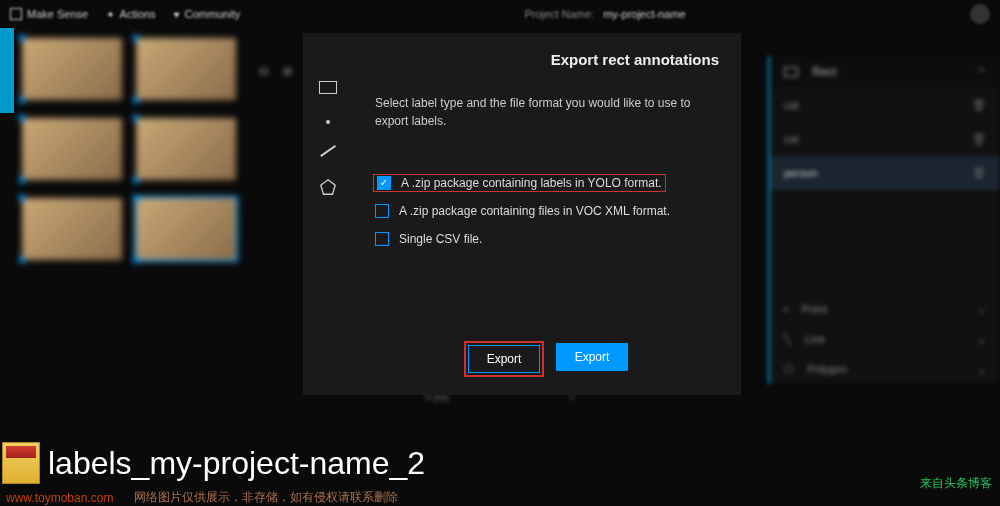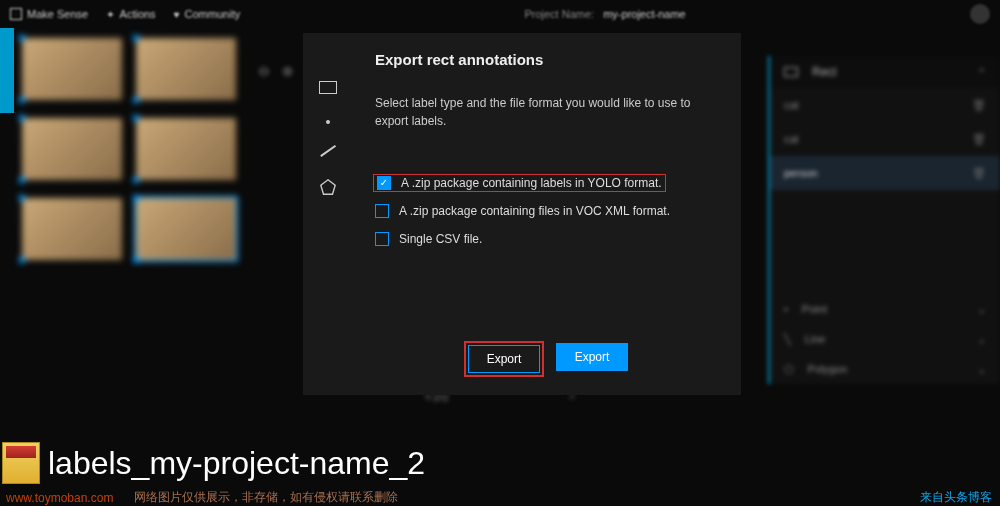--- a/index.html
+++ b/index.html
@@ -46,21 +46,21 @@
     
     
     .modal { position: absolute; top: 33px; left: 303px; width: 438px; height: 362px; background: #1a1a1a; display: flex; z-index: 10; }
     .modal-side { width: 50px; background: #1a1a1a; display: flex; flex-direction: column; align-items: center; padding-top: 48px; gap: 26px; }
     .ms-icon { width: 18px; height: 13px; border: 1.5px solid #ccc; }
     .ms-dot { width: 4px; height: 4px; background: #ccc; border-radius: 50%; }
     .ms-line { width: 18px; height: 1.5px; background: #ccc; transform: rotate(-35deg); }
     .ms-poly-svg { width: 18px; height: 18px; }
     
     .modal-body { flex: 1; padding: 18px 22px 16px; display: flex; flex-direction: column; color: #ddd; }
-    .modal-title { font-size: 15px; font-weight: bold; text-align: left; margin-bottom: 26px; color: #eee; }
+    .modal-title { font-size: 15px; font-weight: bold; text-align: right; margin-bottom: 26px; color: #eee; }
     .modal-desc { font-size: 12px; line-height: 1.5; margin-bottom: 46px; color: #ccc; }
     
     .option { display: flex; align-items: center; gap: 10px; margin-bottom: 14px; font-size: 12px; color: #ddd; }
     .option.highlighted { outline: 1.5px solid #cc3333; outline-offset: 1px; padding: 0px 2px; width: fit-content; }
     .chk { width: 14px; height: 14px; border: 1.5px solid #0099ff; display: flex; align-items: center; justify-content: center; flex-shrink: 0; }
     .chk.checked { background: #0099ff; }
     .chk.checked::after { content: '✓'; color: #fff; font-size: 10px; line-height: 1; }
     
     .modal-buttons { margin-top: auto; display: flex; justify-content: center; gap: 14px; padding-bottom: 4px; }
     .btn { width: 72px; height: 28px; font-size: 12px; color: #fff; display: flex; align-items: center; justify-content: center; cursor: pointer; }
@@ -69,21 +69,21 @@
     .btn-cancel { background: #0099ff; border: none; }
     
     
     .file-row { position: absolute; top: 442px; left: 2px; display: flex; align-items: center; gap: 8px; }
     .file-icon { width: 38px; height: 42px; background: linear-gradient(#f0d060, #e0b030); border: 1px solid #aa8820; position: relative; }
     .file-icon::before { content: ''; position: absolute; top: 3px; left: 3px; right: 3px; height: 12px; background: linear-gradient(#d04030, #a02020); }
     .file-name { font-size: 32px; color: #ffffff; font-family: 'Segoe UI', Arial; }
     
     .watermark { position: absolute; bottom: 1px; left: 6px; font-size: 12px; color: #c2410c; z-index: 50; }
     .watermark2 { position: absolute; bottom: 0px; left: 134px; font-size: 12px; color: #aa7050; z-index: 50; }
-    .watermark3 { position: absolute; bottom: 0px; right: 8px; font-size: 12px; color: #0ea5e9; z-index: 50; }
+    .watermark3 { position: absolute; bottom: 14px; right: 8px; font-size: 12px; color: #22c55e; z-index: 50; }
   </style>
 </head>
 <body>
 
 <div class="app">
   <div class="topbar">
     <div class="topbar-left">
       <div class="topbar-item">
         <span style="width:12px;height:12px;border:1.5px solid #ccc;display:inline-block"></span>
         <span>Make Sense</span>

